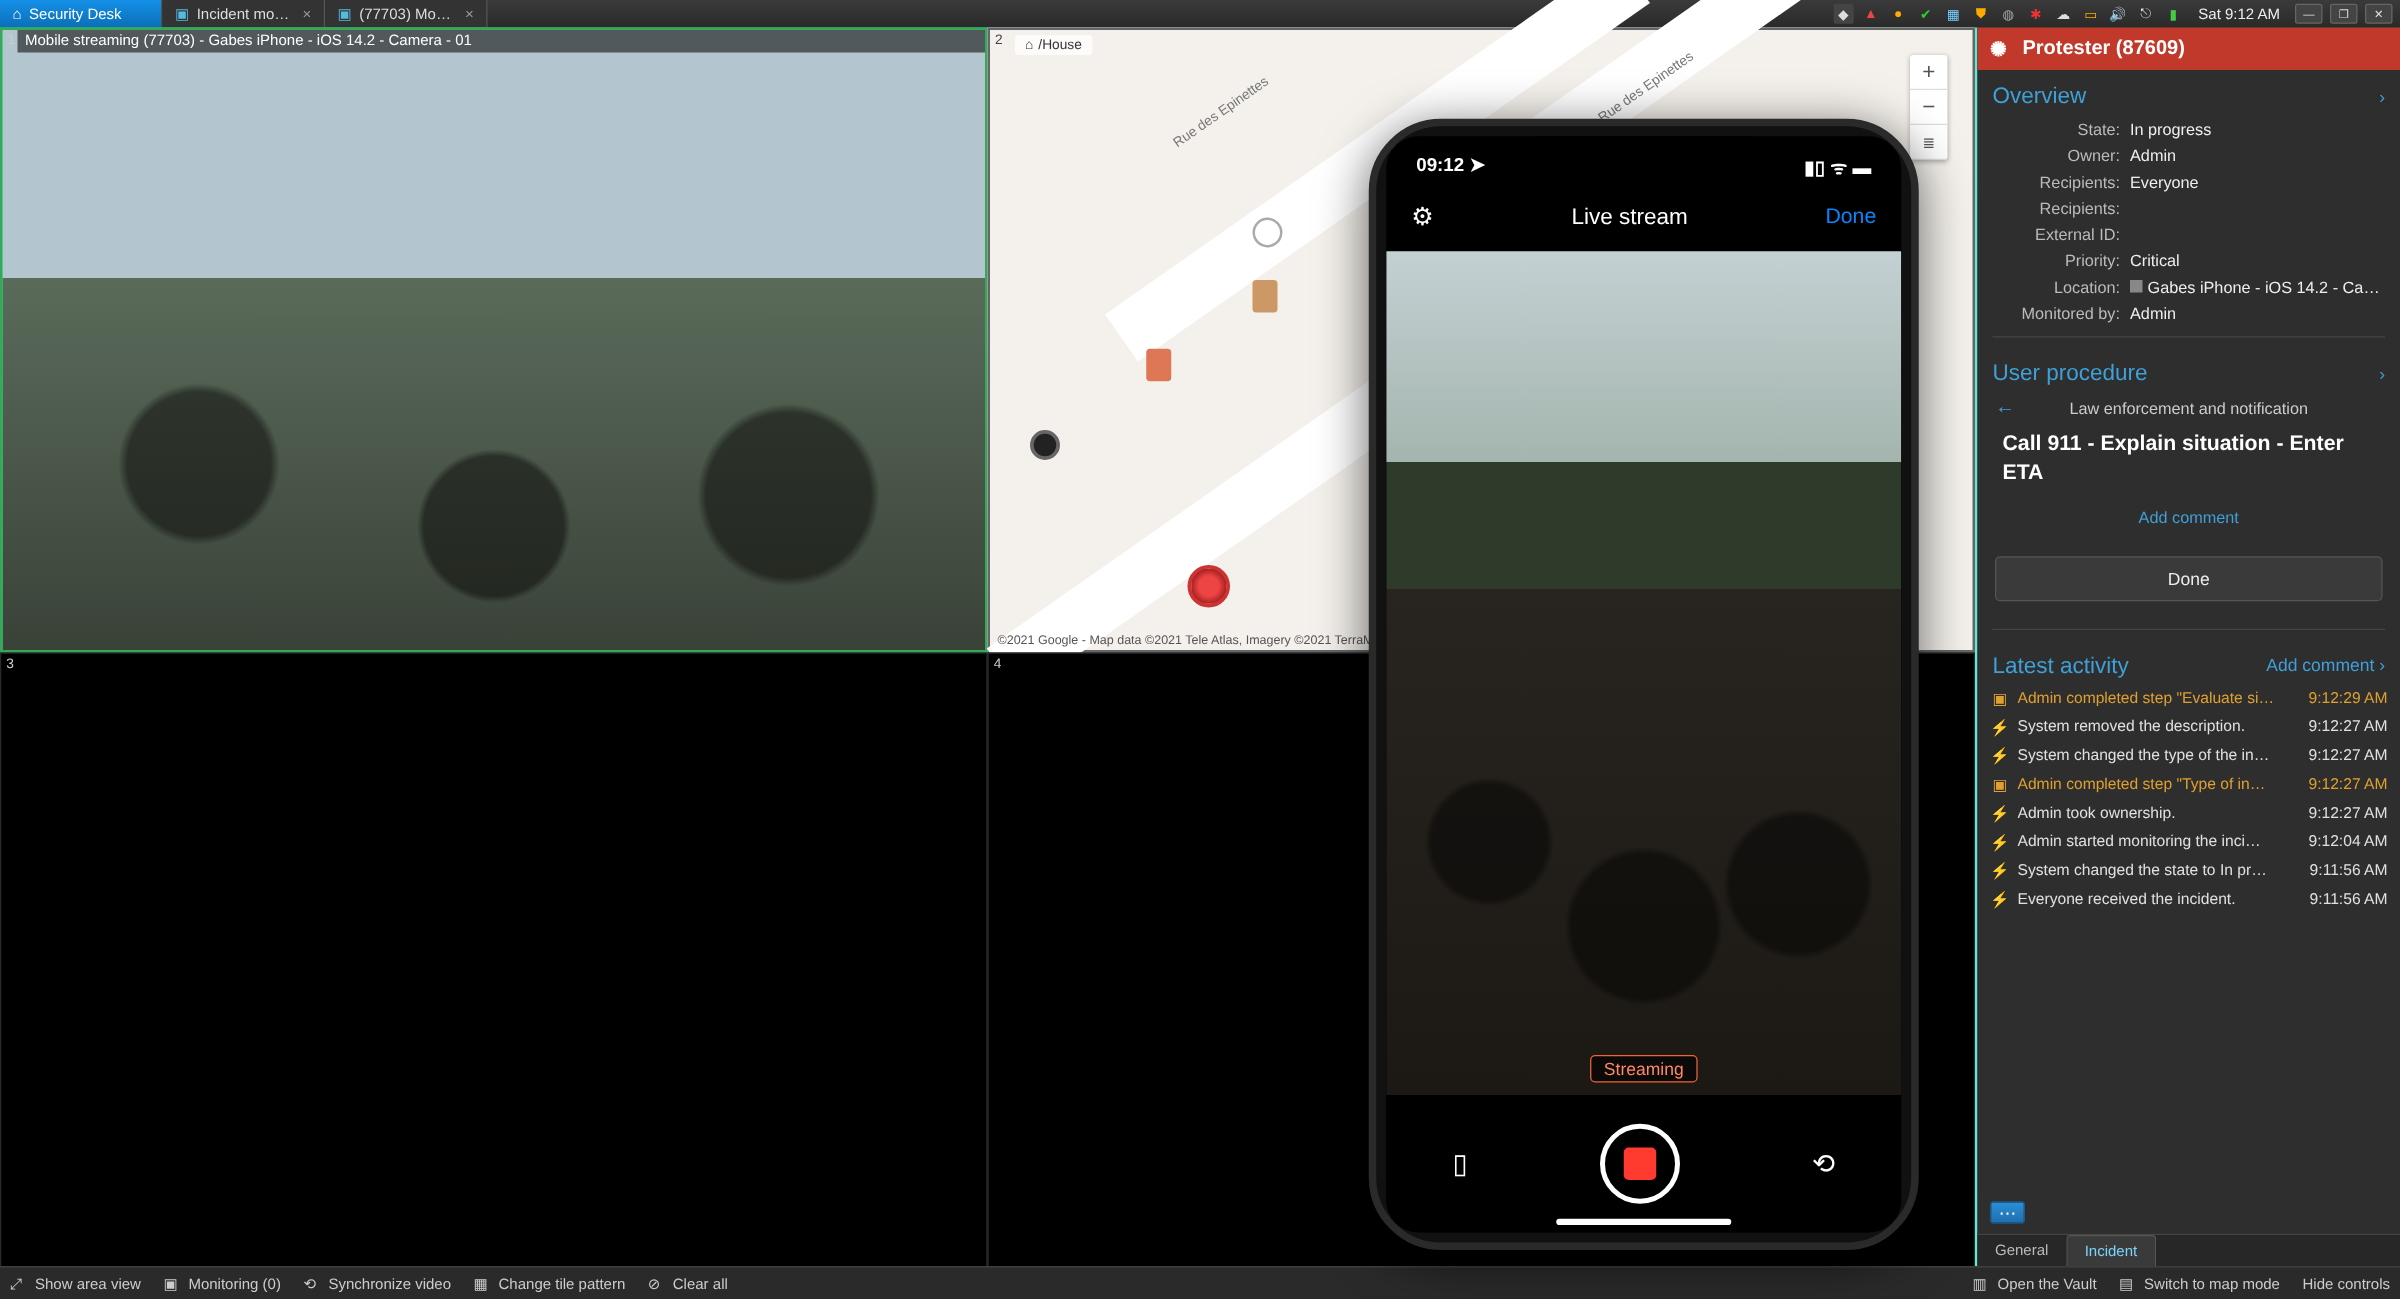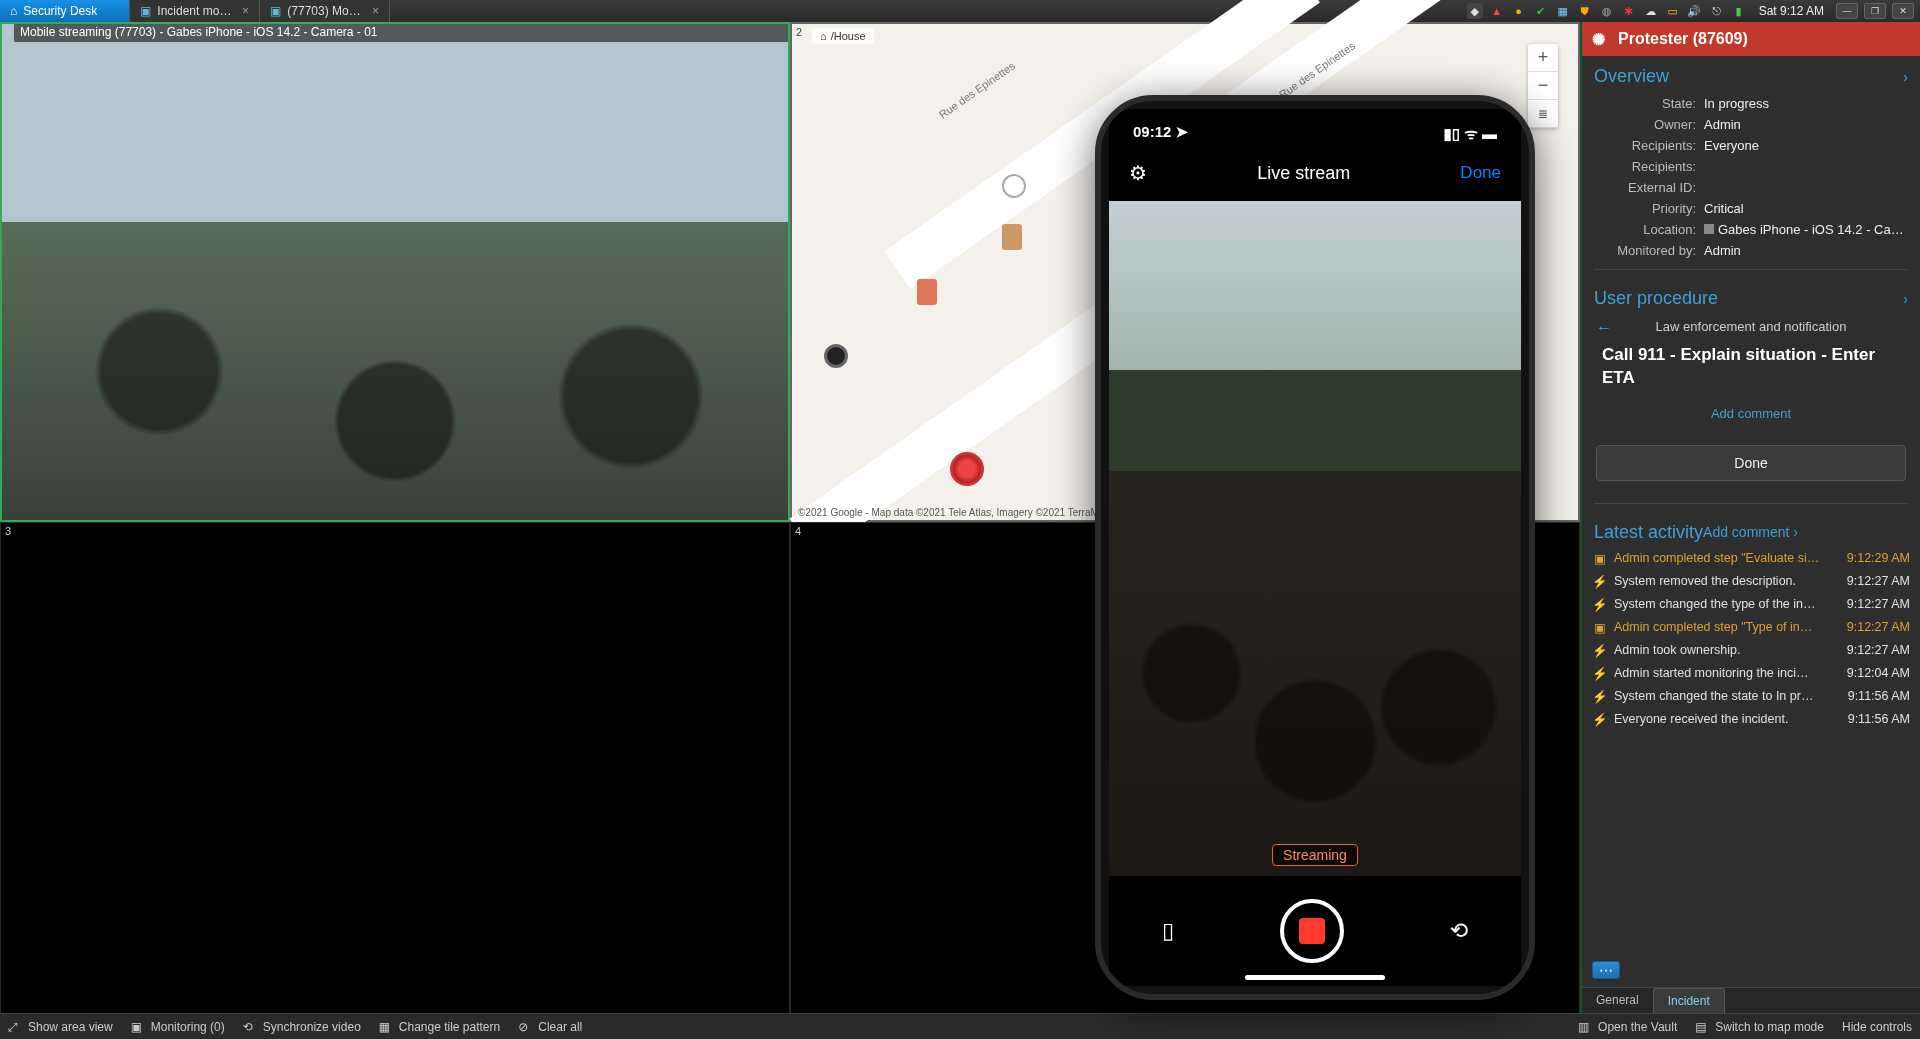--- a/index.html
+++ b/index.html
@@ -6,42 +6,42 @@
 *{box-sizing:border-box}
 .taskbar{position:absolute;top:0;left:0;right:0;height:22px;background:linear-gradient(#3a3a3a,#2a2a2a);display:flex;align-items:center;color:#ddd;font-size:12px}
 .taskbar-tabs{display:flex;height:100%}
 .taskbar-tab{display:flex;align-items:center;padding:0 10px;height:100%;border-right:1px solid #555;background:#333;gap:6px;min-width:130px;cursor:pointer}
 .taskbar-tab.active{background:linear-gradient(#1590e8,#0a6fb8);color:#fff}
 .taskbar-tab .x{margin-left:auto;opacity:.6}
 .tray{margin-left:auto;display:flex;align-items:center;gap:6px;padding-right:6px}
 .tray-icon{width:16px;height:16px;border-radius:2px;display:inline-flex;align-items:center;justify-content:center;font-size:11px}
 .tray-time{color:#eee;white-space:nowrap;padding:0 6px}
 .win-btn{width:22px;height:16px;background:#444;border:1px solid #666;border-radius:2px;display:flex;align-items:center;justify-content:center;font-size:9px;cursor:pointer}
-.viewport{position:absolute;top:22px;left:0;width:1582px;bottom:26px;background:#14532d}
+.viewport{position:absolute;top:22px;left:0;width:1582px;bottom:26px;background:#5eead4}
 .tile{position:absolute;background:#000;border:1px solid #2a2a2a}
 .tile-idx{position:absolute;top:2px;left:4px;font-size:11px;color:#ccc;z-index:5}
 .tile1{left:0;top:0;width:790px;height:500px;border:2px solid #3a5;background:linear-gradient(180deg,#b3c6cf 0%,#b3c6cf 40%,#5a6b5a 40%,#3a4238 100%)}
 .tile-header{position:absolute;top:0;left:12px;right:0;height:18px;background:rgba(0,0,0,.55);color:#fff;font-size:12px;padding:1px 6px;z-index:4}
 .crowd-overlay{position:absolute;inset:0;background:
  radial-gradient(circle at 20% 70%,rgba(30,25,22,.5) 0 8%,transparent 9%),
  radial-gradient(circle at 50% 80%,rgba(30,25,22,.5) 0 10%,transparent 11%),
  radial-gradient(circle at 80% 75%,rgba(30,25,22,.5) 0 9%,transparent 10%);
  mix-blend-mode:multiply}
 .tile2{left:790px;top:0;width:790px;height:500px;background:#f4f1ec;border:2px solid #666}
 .map-road{position:absolute;background:#fff;transform:rotate(-35deg)}
 .map-attr{position:absolute;bottom:2px;left:6px;font-size:10px;color:#555}
 .map-zoom{position:absolute;top:20px;right:20px;width:30px;background:#fff;border-radius:3px;box-shadow:0 1px 4px rgba(0,0,0,.3);display:flex;flex-direction:column;overflow:hidden}
 .map-zoom div{height:28px;display:flex;align-items:center;justify-content:center;font-size:18px;color:#555;border-bottom:1px solid #ddd;cursor:pointer}
 .map-crumb{position:absolute;top:4px;left:20px;background:rgba(255,255,255,.8);border-radius:3px;padding:2px 8px;font-size:11px;color:#333;display:flex;gap:4px;align-items:center}
 .map-pin{position:absolute;width:24px;height:24px;border-radius:50%}
 .tile3{left:0;top:500px;width:790px;height:492px}
 .tile4{left:790px;top:500px;width:790px;height:492px}
 
 .phone{position:absolute;top:95px;left:1095px;width:440px;height:905px;background:#111;border-radius:58px;border:6px solid #2a2a2a;box-shadow:0 8px 40px rgba(0,0,0,.6);overflow:hidden;z-index:50}
-.phone-inner{position:absolute;inset:8px;border-radius:14px;background:#000;overflow:hidden}
+.phone-inner{position:absolute;inset:8px;border-radius:26px;background:#000;overflow:hidden}
 .phone-notch{position:absolute;top:0;left:50%;transform:translateX(-50%);width:170px;height:28px;background:#000;border-radius:0 0 18px 18px;z-index:60}
 .phone-status{position:absolute;top:6px;left:0;right:0;display:flex;justify-content:space-between;padding:8px 24px;color:#fff;font-size:15px;font-weight:600;z-index:55}
 .phone-bar{position:absolute;top:42px;left:0;right:0;height:44px;display:flex;align-items:center;justify-content:space-between;padding:0 20px;color:#fff;font-size:18px;z-index:55}
 .phone-bar .done{color:#0a84ff;font-size:17px}
 .phone-video{position:absolute;top:92px;left:0;right:0;bottom:110px;background:linear-gradient(180deg,#c4d0d3 0%,#a4b5ae 25%,#2e3a2a 25%,#2e3a2a 40%,#28241f 40%,#1c1914 100%)}
 .stream-badge{position:absolute;left:50%;top:calc(100% - 142px);transform:translateX(-50%);background:rgba(0,0,0,.6);border:1px solid #e63;color:#f86;padding:2px 10px;border-radius:4px;font-size:14px;z-index:56}
 .phone-bottom{position:absolute;bottom:0;left:0;right:0;height:110px;background:#000;display:flex;align-items:center;justify-content:space-around;z-index:55}
 .rec-btn{width:64px;height:64px;border:4px solid #fff;border-radius:50%;display:flex;align-items:center;justify-content:center;cursor:pointer}
 .rec-btn .sq{width:26px;height:26px;background:#ff3b30;border-radius:4px}
 .home-ind{position:absolute;bottom:6px;left:50%;transform:translateX(-50%);width:140px;height:5px;background:#fff;border-radius:3px;z-index:58}
@@ -54,21 +54,21 @@
 .kv{display:flex;padding:3px 12px;font-size:13px}
 .kv .k{width:110px;text-align:right;color:#bbb;padding-right:8px}
 .kv .v{flex:1;color:#eee}
 .kv .v.loc{white-space:nowrap;overflow:hidden;text-overflow:ellipsis}
 .divider{height:1px;background:#444;margin:8px 12px}
 .proc-sub{color:#ccc;font-size:13px;text-align:center;padding:4px 28px;position:relative}
 .proc-sub .back{position:absolute;left:14px;top:2px;color:#3fa0d8;cursor:pointer;font-size:16px}
 .proc-main{color:#fff;font-size:17px;font-weight:600;padding:6px 20px;line-height:1.35}
 .add-comment-mid{color:#3fa0d8;text-align:center;padding:10px 0;cursor:pointer;font-size:13px}
 .done-btn{margin:14px 14px;padding:9px 0;background:#3a3a3a;border:1px solid #555;border-radius:4px;text-align:center;color:#eee;cursor:pointer}
-.latest-head{display:flex;align-items:center;justify-content:flex-start;padding:10px 12px 4px}
+.latest-head{display:flex;align-items:center;justify-content:space-between;padding:10px 12px 4px}
 .latest-head .t{color:#3fa0d8;font-size:18px}
 .latest-head .add{color:#3fa0d8;font-size:14px;cursor:pointer}
 .act-list{flex:1;overflow:auto;padding:0 10px}
 .act{display:flex;align-items:center;padding:4px 0;font-size:12.5px;border-bottom:0}
 .act.hl{color:#e0a030}
 .act .ico{width:16px;text-align:center;margin-right:6px}
 .act .txt{flex:1;white-space:nowrap;overflow:hidden;text-overflow:ellipsis}
 .act .ts{margin-left:6px;white-space:nowrap}
 .state-row{display:flex;padding:8px 10px;gap:6px}
 .state-btn{flex:1;background:linear-gradient(#2a8fd6,#1f6fae);border:1px solid #1a5a8e;border-radius:3px;color:#fff;text-align:center;padding:6px 0;font-size:13px;cursor:pointer}

